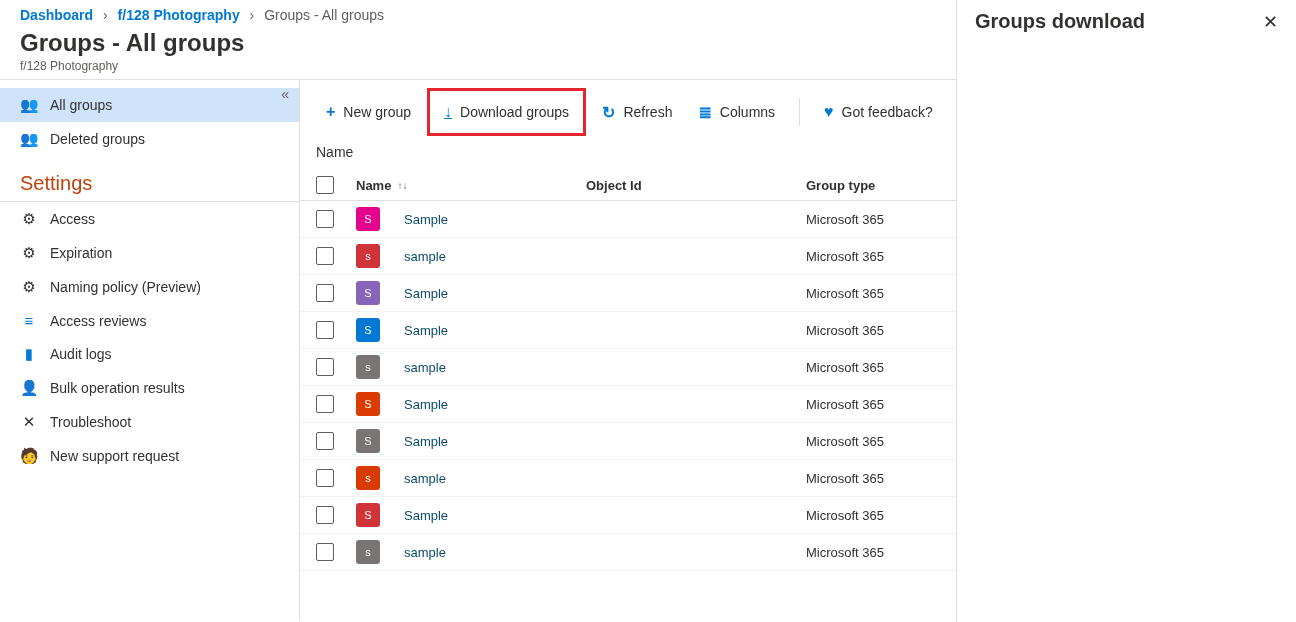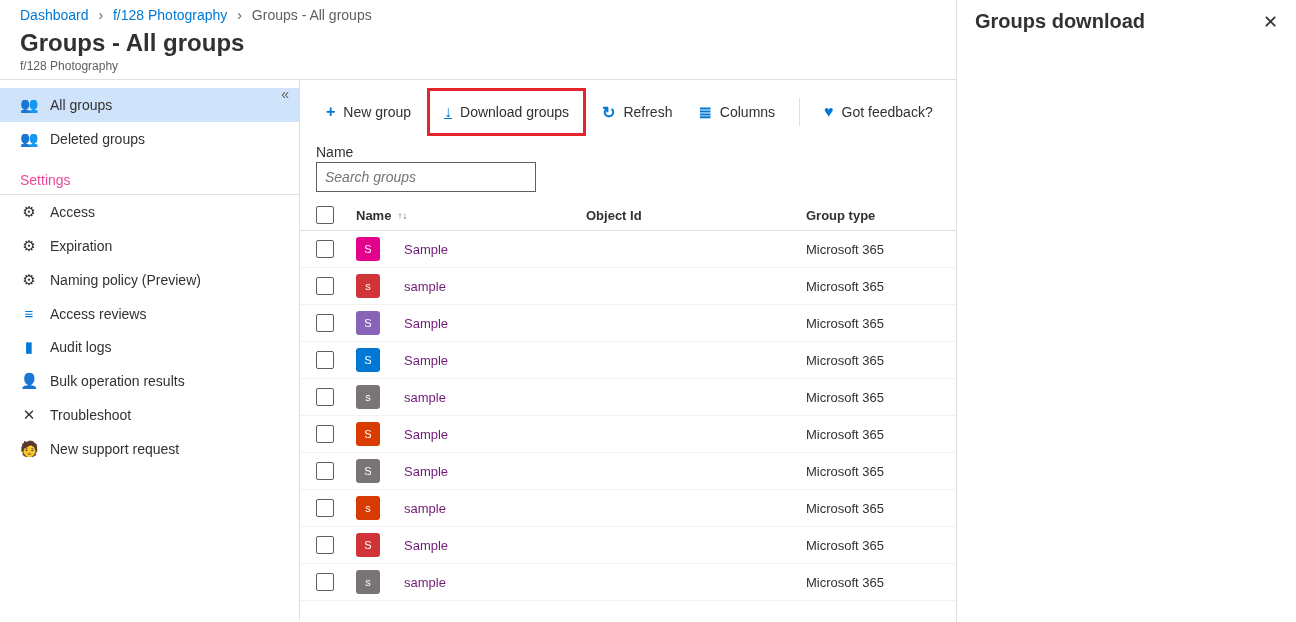--- a/index.html
+++ b/index.html
@@ -1,17 +1,17 @@
 <!DOCTYPE html>
 <html><head>
 <meta charset="utf-8">
 <style>
   * { box-sizing: border-box; margin: 0; padding: 0; font-family: "Segoe UI", -apple-system, sans-serif; }
   body { width: 1296px; height: 622px; background: #fff; color: #323130; font-size: 14px; overflow: hidden; }
-  a { color: #0078d4; text-decoration: none; }
+  a { color: #0078d4; text-decoration: none; font-weight: bold; }
 
   
   .breadcrumbs { padding: 7px 20px 3px 20px; font-size: 14px; color: #605e5c; }
   .breadcrumbs a { color: #0078d4; }
   .breadcrumbs .sep { margin: 0 6px; color: #605e5c; }
 
   
   .header { padding: 3px 20px 6px 20px; }
   .header h1 { font-size: 24px; font-weight: 600; color: #323130; }
   .header .sub { font-size: 12px; color: #605e5c; margin-top: 2px; }
@@ -20,21 +20,21 @@
   
   .main { display: flex; height: calc(622px - 82px); }
   .sidebar { width: 300px; border-right: 1px solid #e1dfdd; padding-top: 8px; position: relative; }
   .content { flex: 1; min-width: 0; position: relative; }
 
   .collapse-toggle { position: absolute; top: 6px; right: 10px; color: #605e5c; font-size: 14px; cursor: pointer; }
 
   .sb-item { display: flex; align-items: center; gap: 12px; padding: 8px 20px; cursor: pointer; }
   .sb-item.selected { background: #cfe4fa; }
   .sb-item .ic { width: 18px; text-align: center; font-size: 15px; }
-  .sb-section { padding: 12px 20px 6px 20px; font-size: 14px; color: #ec4899; border-bottom: 1px solid #e1dfdd; margin-top: 4px; }
+  .sb-section { padding: 12px 20px 6px 20px; font-size: 20px; color: #c2410c; border-bottom: 1px solid #e1dfdd; margin-top: 4px; }
 
   
   .toolbar { display: flex; align-items: center; padding: 8px 16px; gap: 6px; }
   .tbtn { display: inline-flex; align-items: center; gap: 8px; padding: 6px 10px; cursor: pointer; font-size: 14px; color: #323130; }
   .tbtn .tic { color: #0078d4; font-size: 16px; font-weight: bold; }
   .tbtn.highlight { border: 3px solid #e3262d; padding: 12px 14px; }
   .tsep { width: 1px; height: 28px; background: #e1dfdd; margin: 0 8px; }
 
   .search-area { padding: 0 16px 8px 16px; }
   .search-area label { display: block; font-size: 14px; color: #323130; margin-bottom: 2px; }
@@ -44,21 +44,21 @@
   
   .table { width: 100%; }
   .thead { display: flex; align-items: center; padding: 6px 16px; font-size: 13px; font-weight: 600; color: #323130; border-bottom: 1px solid #e1dfdd; }
   .col-chk { width: 40px; }
   .col-name { width: 230px; display: flex; align-items: center; gap: 6px; }
   .col-oid { width: 220px; }
   .col-type { flex: 1; }
   .trow { display: flex; align-items: center; padding: 6px 16px; border-bottom: 1px solid #f3f2f1; font-size: 13px; }
   .chk { width: 18px; height: 18px; border: 1px solid #605e5c; border-radius: 2px; }
   .avatar { width: 24px; height: 24px; border-radius: 3px; display: inline-flex; align-items: center; justify-content: center; color: #fff; font-size: 11px; }
-  .gname { color: #701a75; cursor: pointer; }
+  .gname { color: #0c4a6e; cursor: pointer; }
 
   
   .panel { position: absolute; top: 0; right: 0; width: 340px; height: 622px; background: #fff; border-left: 1px solid #e1dfdd; }
   .panel-head { display: flex; align-items: center; justify-content: space-between; padding: 10px 18px; }
   .panel-head h2 { font-size: 20px; font-weight: 600; }
   .panel-close { font-size: 18px; cursor: pointer; color: #323130; }
   .panel-body { border: 3px solid #e3262d; margin: 6px 10px; padding: 10px 10px 14px 10px; }
   .req { color: #e3262d; margin-right: 4px; }
   .flabel { font-size: 14px; color: #605e5c; }
   .fwrap { display: flex; align-items: center; gap: 6px; margin: 4px 0 10px 0; }
@@ -153,21 +153,20 @@
       </div>
       <div class="tsep"></div>
       <div class="tbtn">
         <span class="tic">♥</span>
         <span>Got feedback?</span>
       </div>
     </div>
 
     <div class="search-area">
       <label>Name</label>
-      <input type="text" placeholder="Search groups" style="">
     </div>
 
     <div class="table">
       <div class="thead">
         <div class="col-chk">
             <div class="chk"></div>
           </div>
         <div class="col-name">
           <span>Name</span>
           <span style="font-size:10px;color:#605e5c">↑↓</span>

